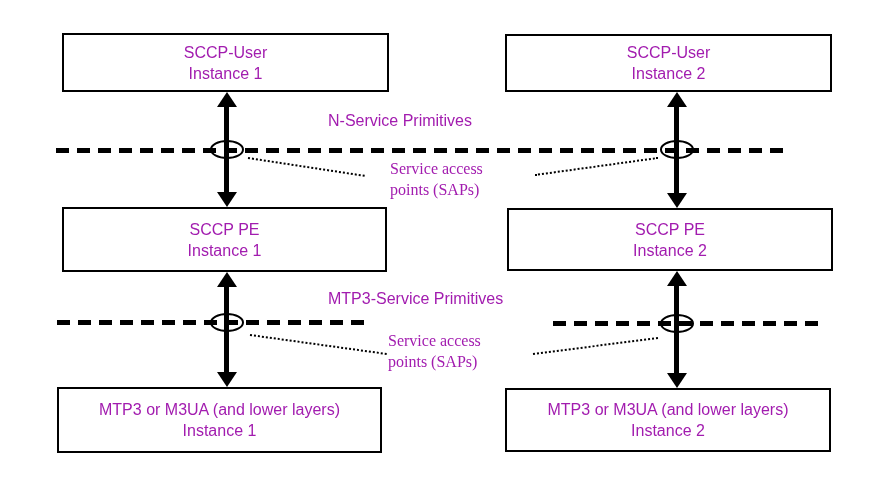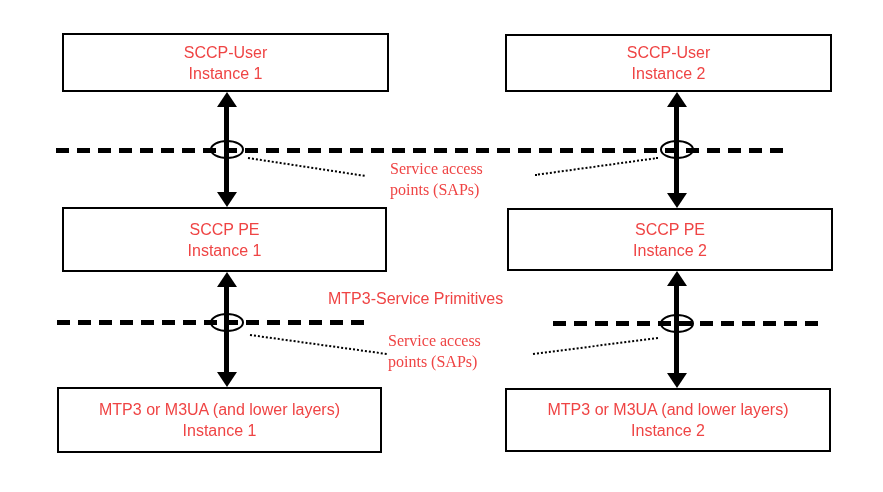--- a/index.html
+++ b/index.html
@@ -4,21 +4,21 @@
 <style>
   * { margin: 0; padding: 0; box-sizing: border-box; }
   html, body { background: #ffffff; }
   body { font-family: "Liberation Sans", sans-serif; }
 
   .canvas {
     position: relative;
     width: 883px;
     height: 492px;
     background: #ffffff;
-    color: #ef4444;
+    color: #a21caf;
     font-size: 16px;
     overflow: hidden;
   }
 
   
   .pbox {
     position: absolute;
     border: 2px solid #000000;
     background: #ffffff;
     display: flex;
@@ -151,20 +151,21 @@
   </div>
   <div class="pbox box-bl">
     <div>MTP3 or M3UA (and lower layers)</div>
     <div>Instance 1</div>
   </div>
   <div class="pbox box-br">
     <div>MTP3 or M3UA (and lower layers)</div>
     <div>Instance 2</div>
   </div>
 
+  <div class="lbl lbl-nserv">N-Service Primitives</div>
 
   <div class="lbl lbl-sap-up">
     <div>Service access</div>
     <div>points (SAPs)</div>
   </div>
 
   <div class="lbl lbl-mtpserv">MTP3-Service Primitives</div>
 
   <div class="lbl lbl-sap-lo">
     <div>Service access</div>

